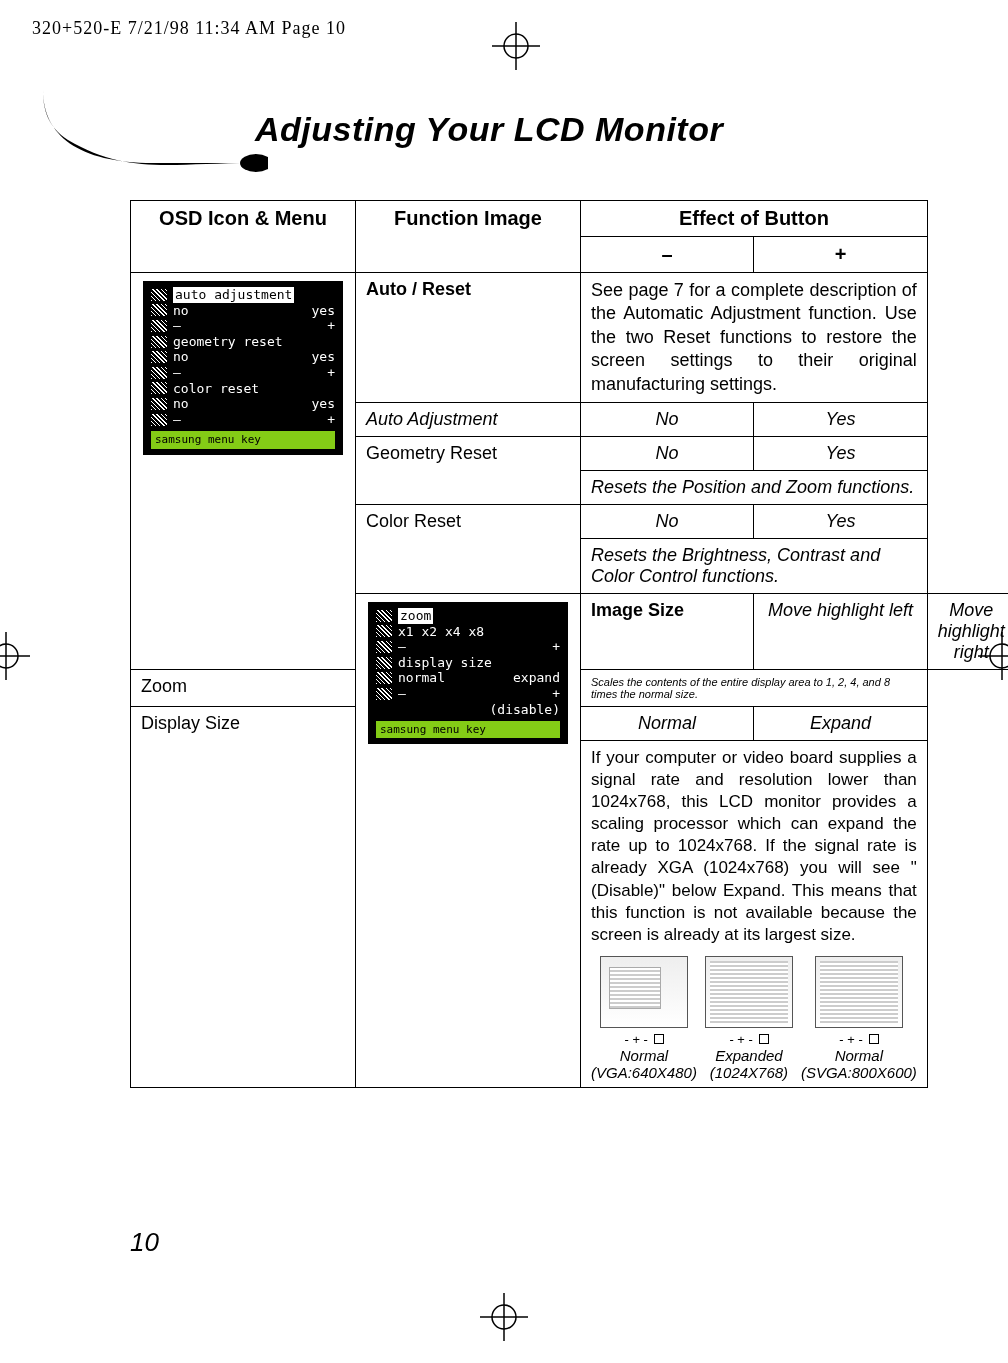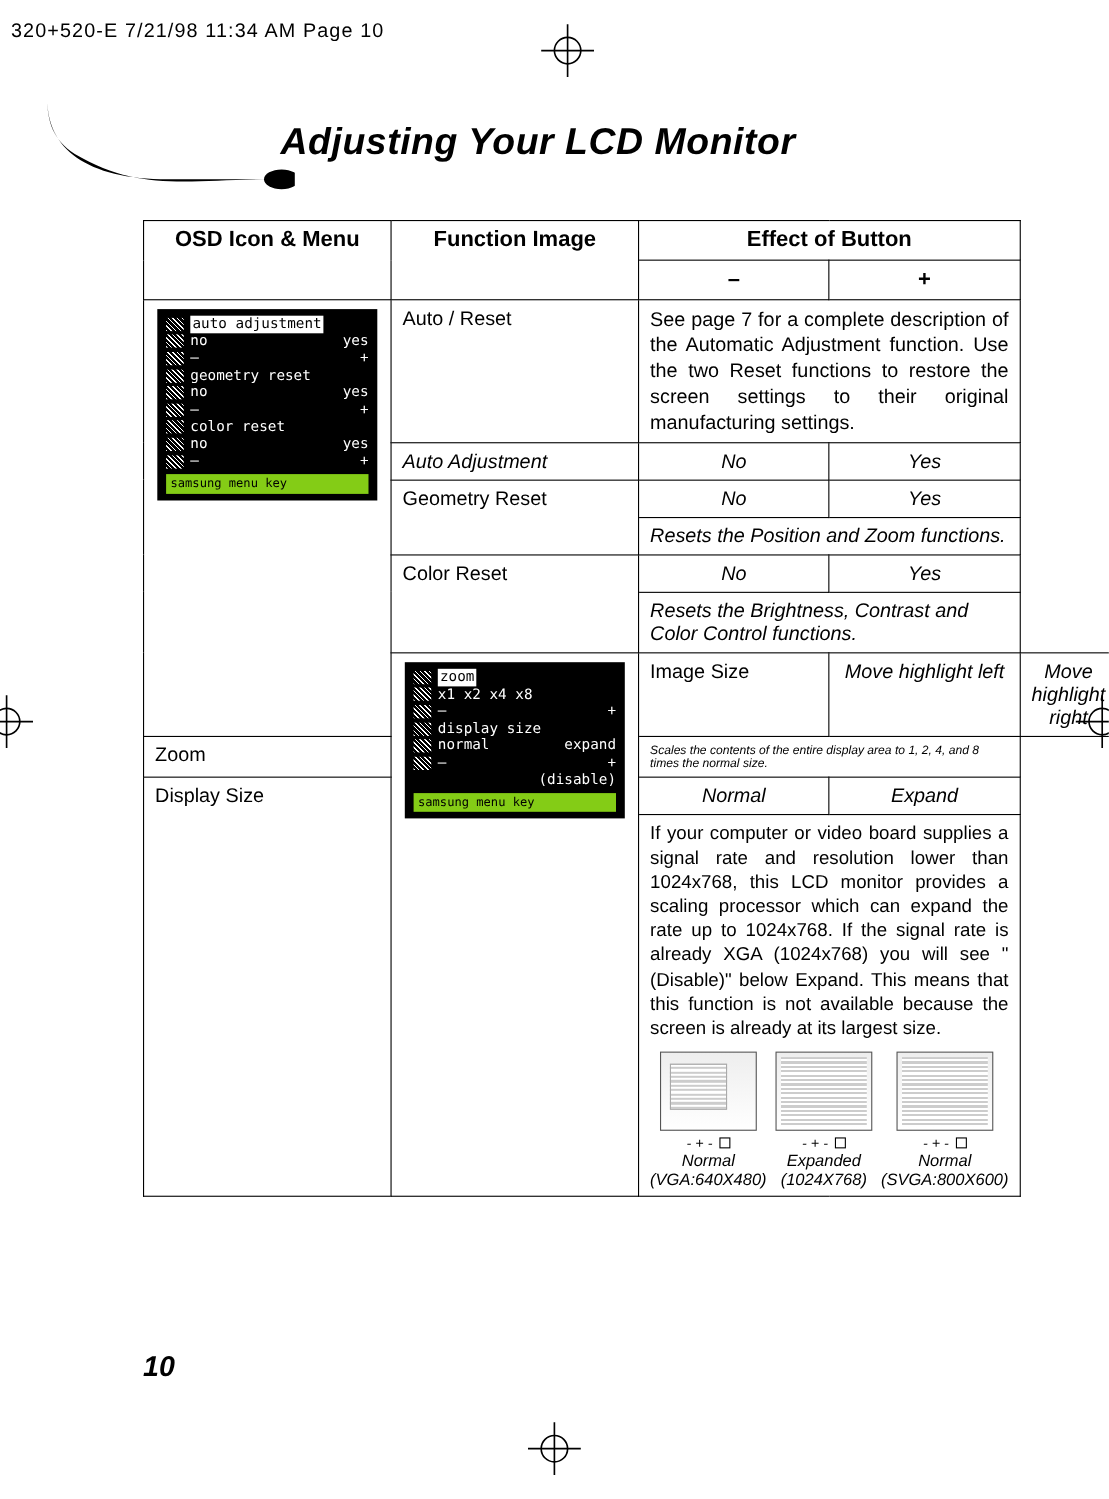--- a/index.html
+++ b/index.html
@@ -8,22 +8,22 @@
     background: #fff;
     font-family: Arial, Helvetica, sans-serif;
     width: 1008px;
     height: 1363px;
     position: relative;
     color: #000;
   }
   .page-header {
     position: absolute;
     top: 18px;
-    left: 10px;
-    font-family: Liberation Sans, sans-serif;
+    left: 32px;
+    font-family: Liberation Serif, serif;
     font-size: 18px;
     letter-spacing: 1px;
   }
   .crop-bot {
     position: absolute;
     left: 50%;
     bottom: 20px;
     transform: translateX(-50%);
   }
   .crop-bot svg { display:block; }
@@ -74,21 +74,21 @@
   }
   .main-table th {
     font-weight: bold;
     text-align: center;
     font-size: 20px;
   }
   .col-icon { width: 228px; margin-top: 24px; }
   .col-func { width: 158px; }
   .col-minus { width: 178px; }
   .col-plus  { width: 178px; }
-  .func-bold { font-weight: normal; }
+  .func-bold { font-weight: bold; }
   .desc-text {
     font-size: 17px;
     text-align: justify;
     line-height: 1.3;
   }
   .ital { font-style: italic; }
   .center { text-align: center; }
   .thumb-box {
     background: #000;
     color: #fff;
@@ -150,21 +150,21 @@
     margin-top: 2px;
     display:flex; justify-content:center; gap:6px;
     align-items:center;
   }
   .triplet .sub .sq { width:10px;height:10px;border:1px solid #000; display:inline-block;}
   .page-num {
     position: absolute;
     left: 130px;
     bottom: 105px;
     font-size: 26px;
-    font-weight: bold;
+    font-weight: normal;
     font-style: italic;
   }
 </style>
 </head>
 <body>
 
 <div class="page-header">320+520-E  7/21/98 11:34 AM  Page 10</div>
 
 <div class="reg-mark">
   <svg width="52" height="52" viewBox="0 0 52 52">

